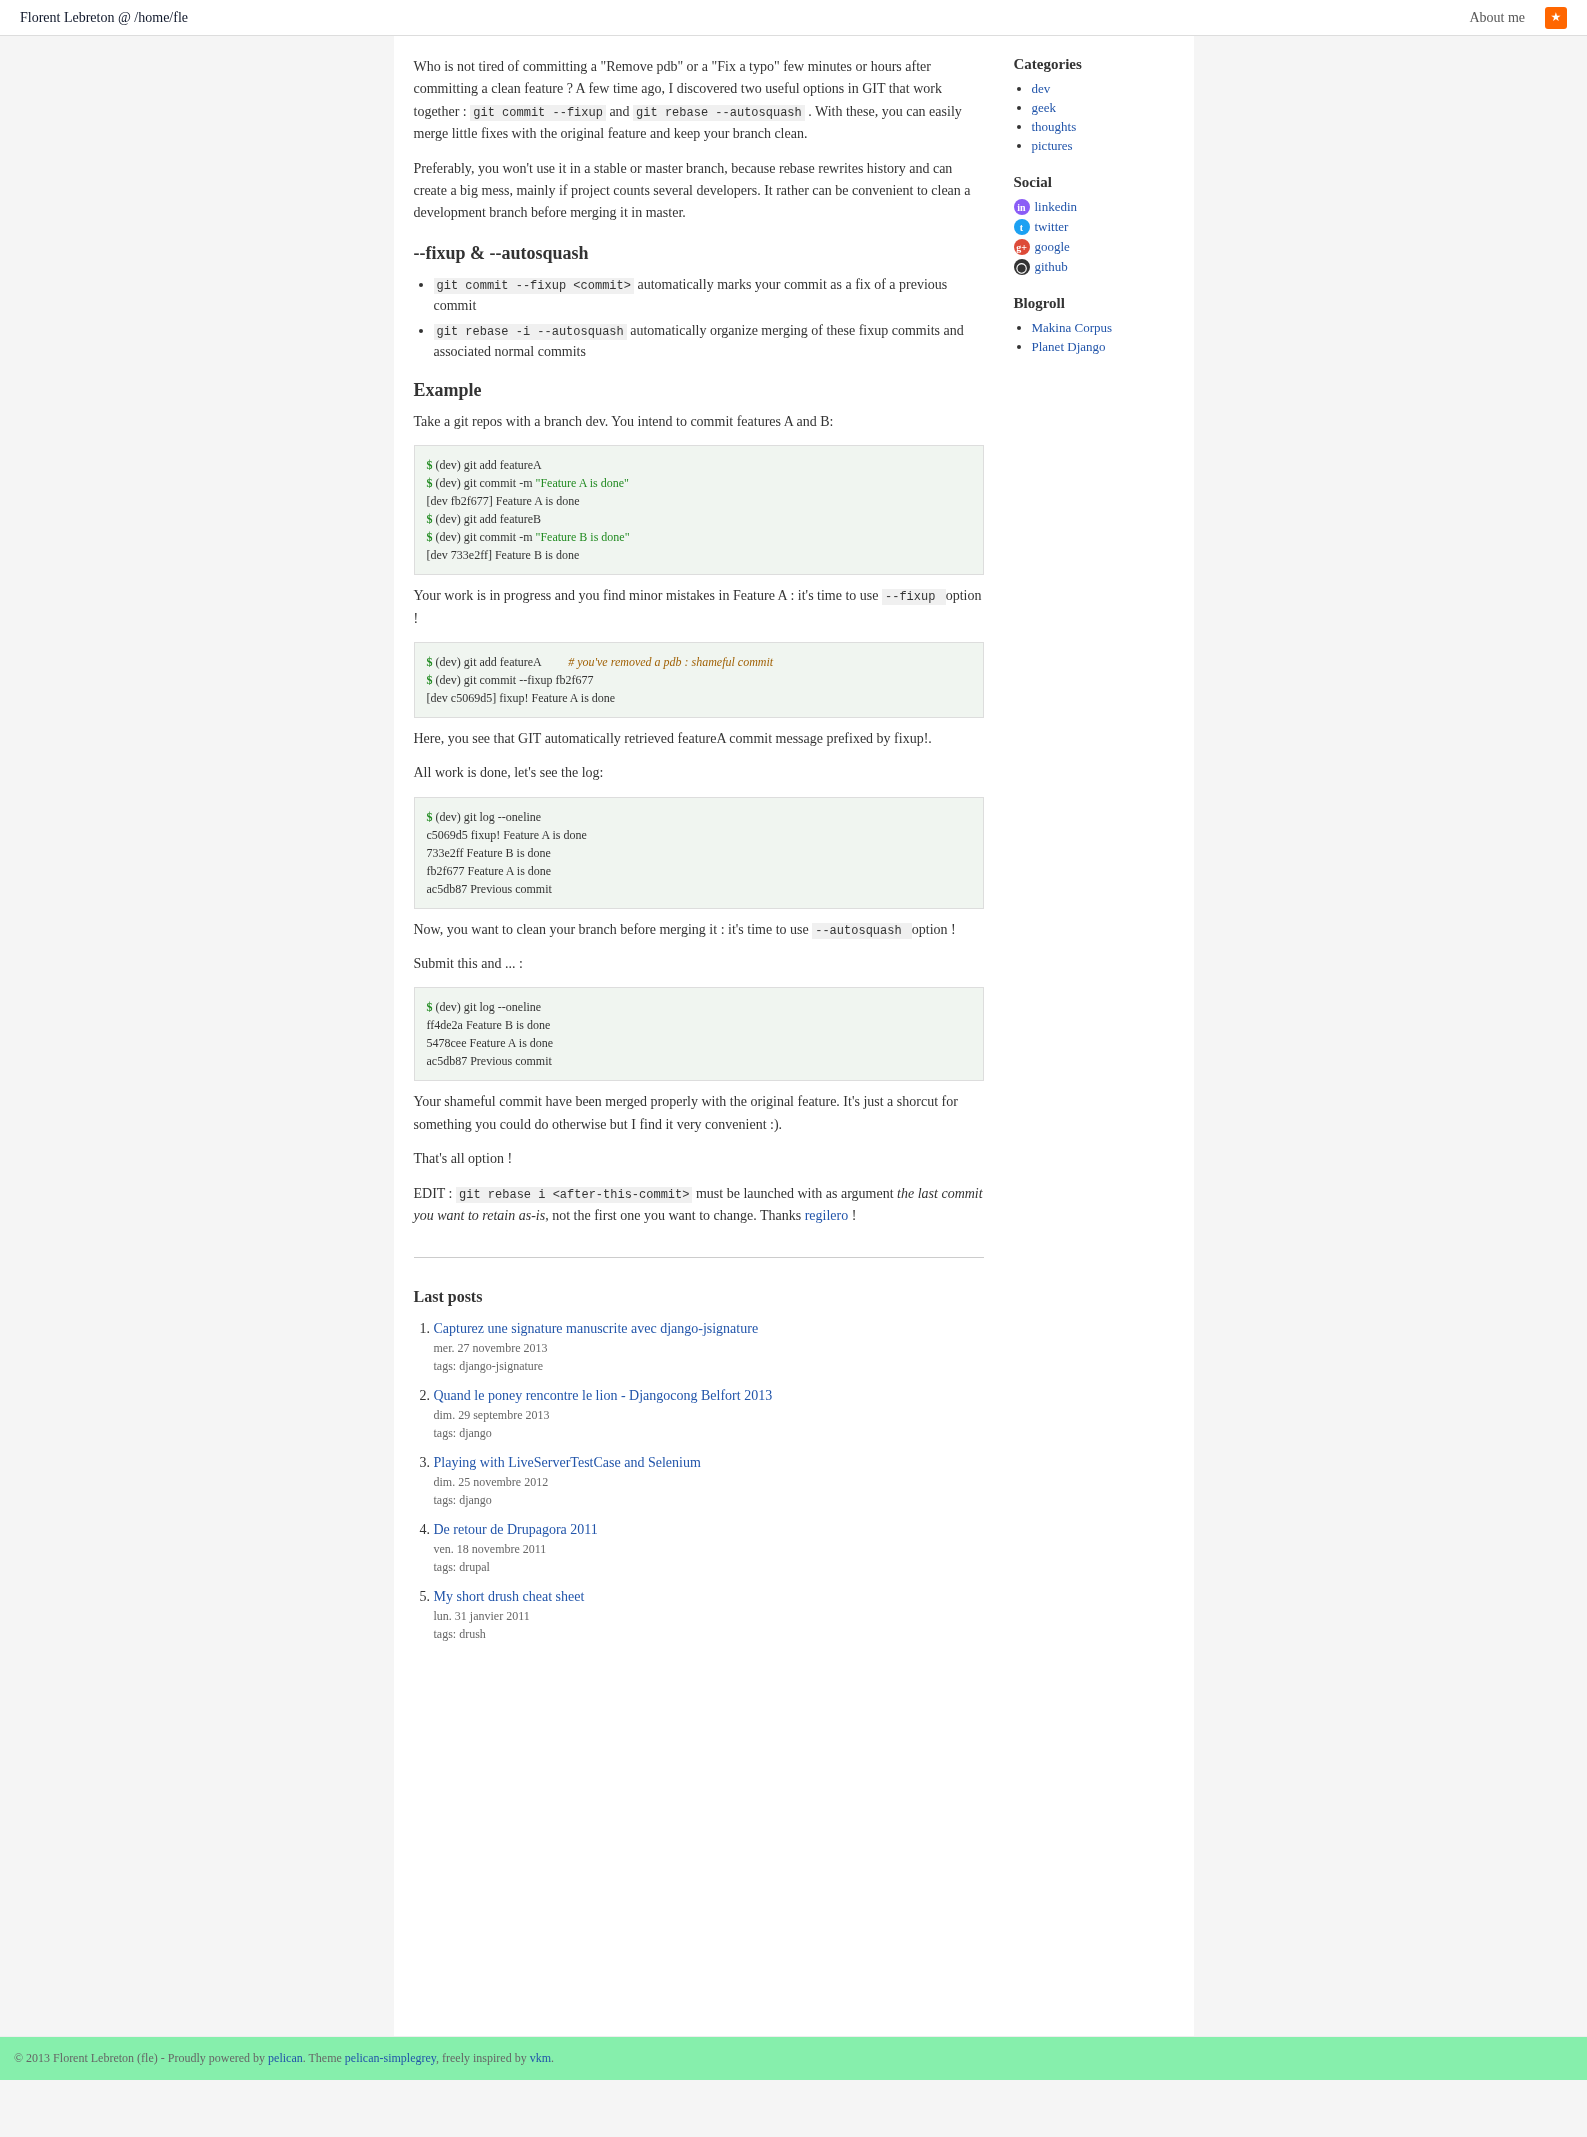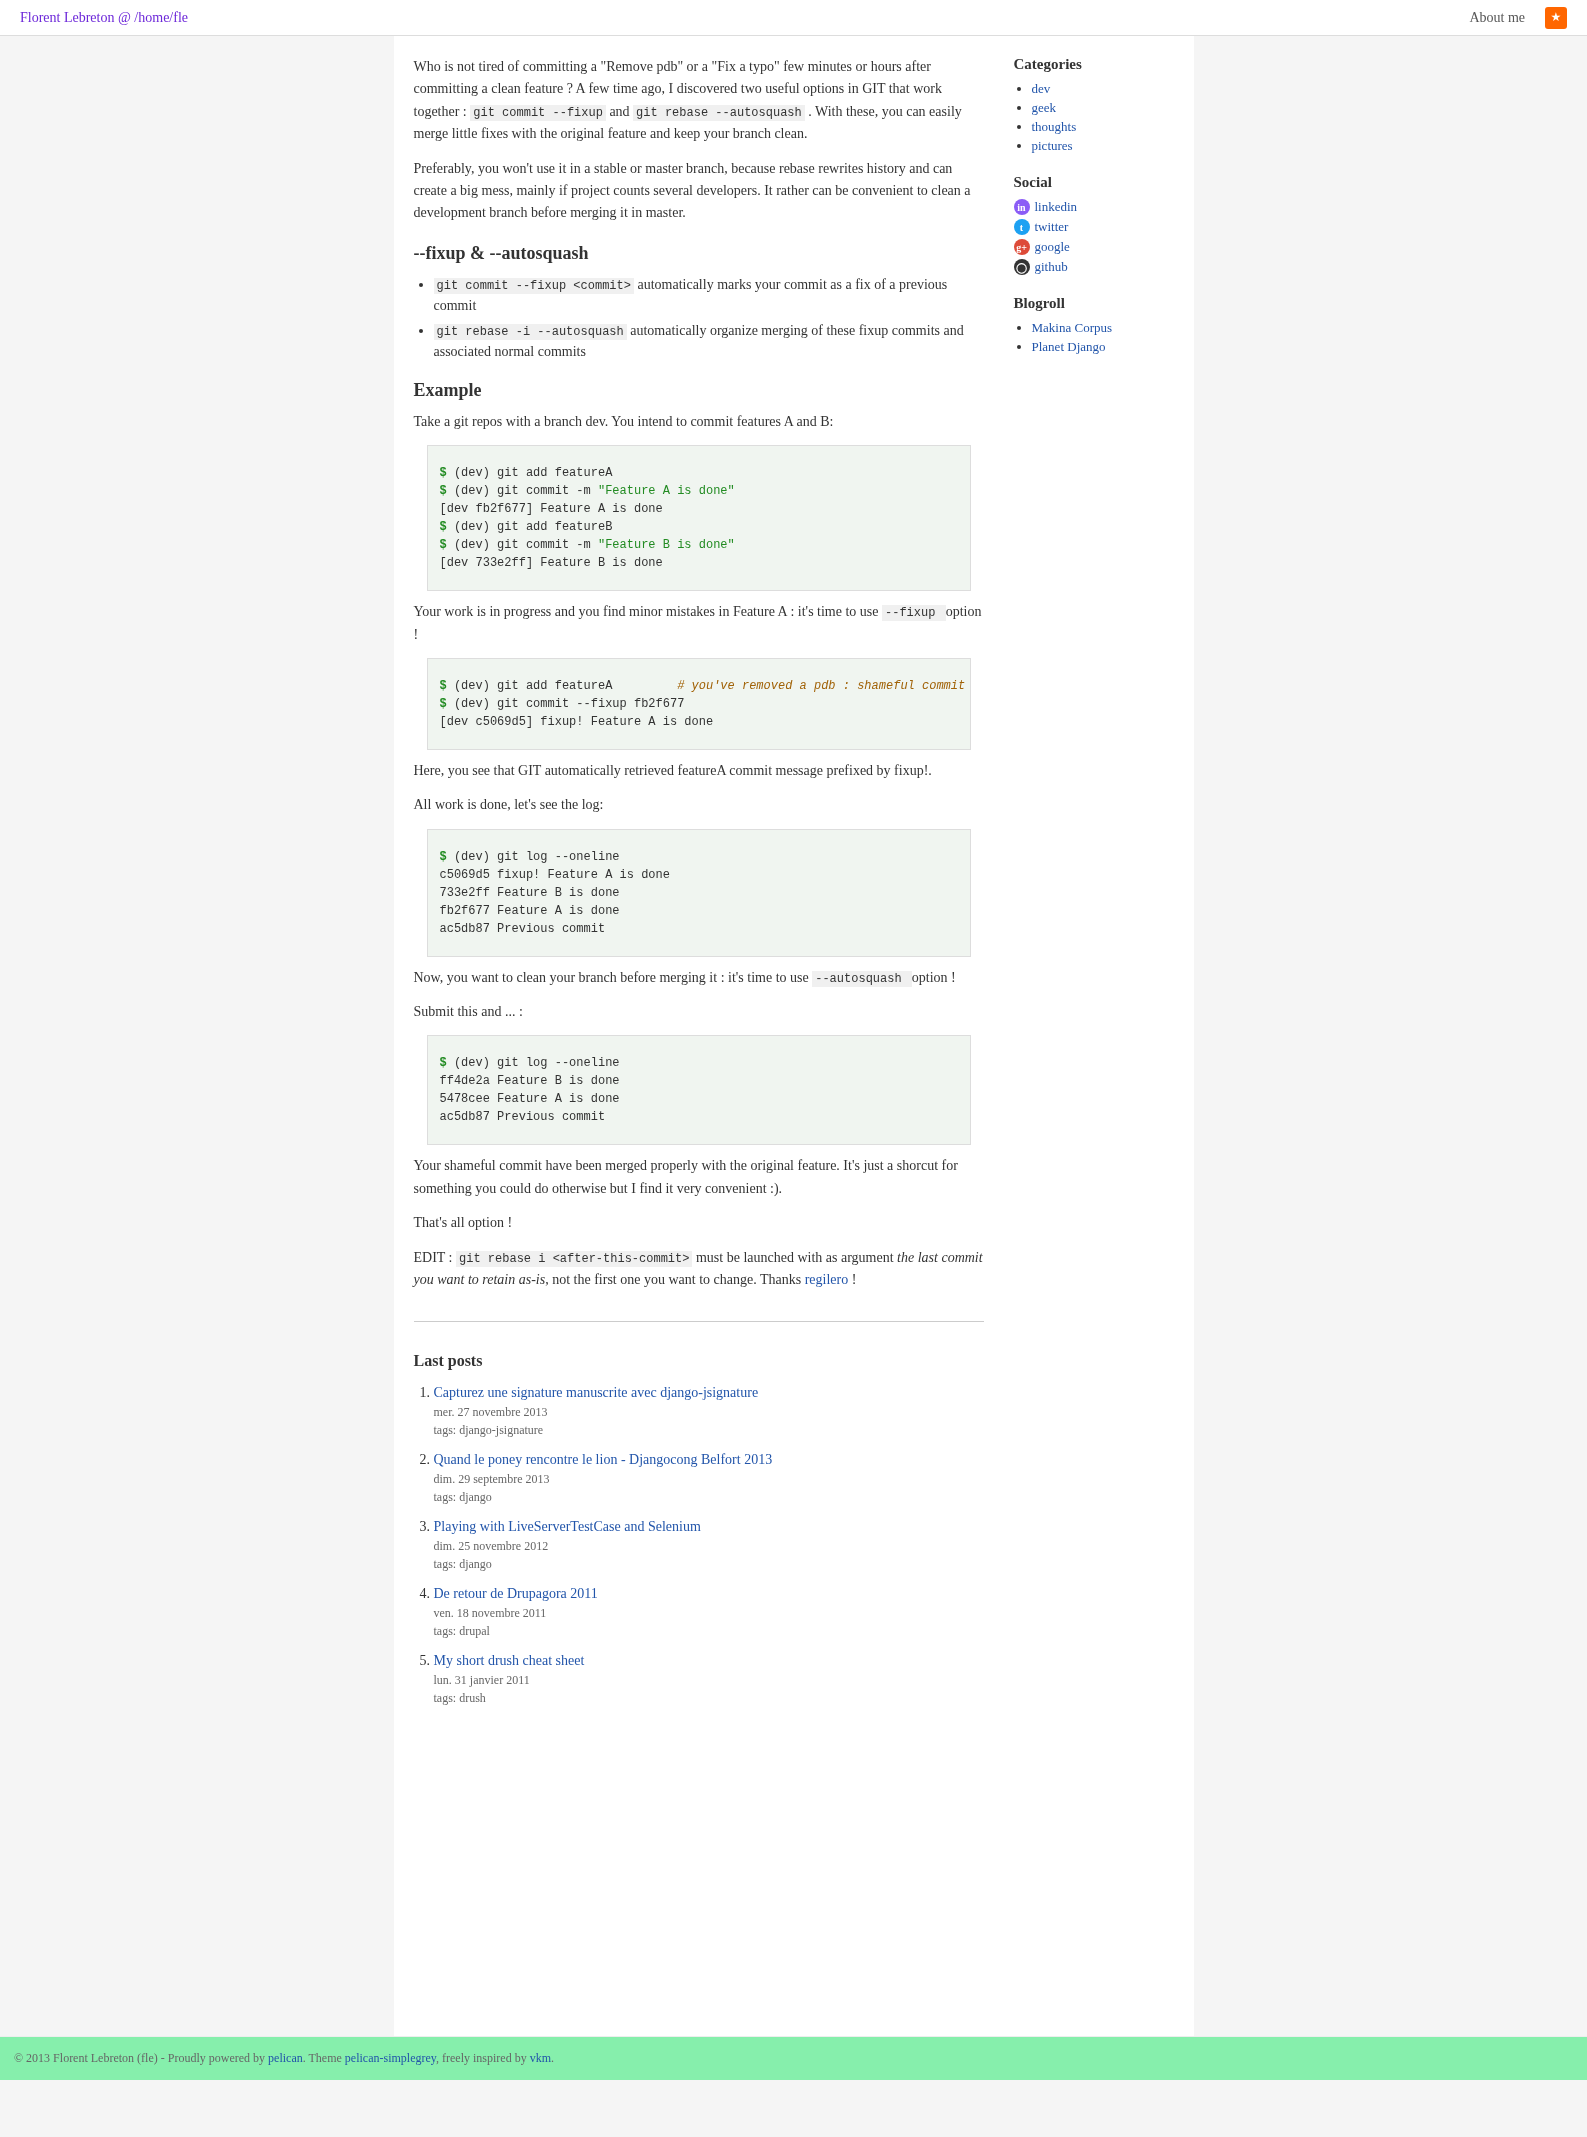--- a/index.html
+++ b/index.html
@@ -15,21 +15,21 @@
     #navbar {
       background: #fff;
       border-bottom: 1px solid #ddd;
       display: flex;
       align-items: center;
       padding: 0 20px;
       height: 36px;
     }
     #navbar .nav-title {
       font-size: 14px;
-      color: #6d28d9;
+      color: #0f172a;
       flex: 1;
     }
     #navbar .nav-about {
       font-size: 14px;
       color: #555;
       margin-right: 20px;
     }
     #navbar .rss-btn {
       background: #f60;
       border-radius: 3px;
@@ -97,23 +97,23 @@
     code {
       font-family: 'Courier New', Courier, monospace;
       font-size: 12px;
       background: #f0f0f0;
       padding: 1px 3px;
     }
 
     pre.code-block {
       background: #f0f5f0;
       border: 1px solid #ddd;
-      padding: 18px 12px;
-      margin: 10px 13px;
-      font-family: Liberation Mono, monospace;
+      padding: 10px 12px;
+      margin: 10px 0;
+      font-family: Liberation Serif, serif;
       font-size: 12px;
       line-height: 1.5;
       white-space: pre;
       overflow-x: auto;
     }
 
     .dollar { color: #228b22; font-weight: bold; }
     .green-text { color: #228b22; }
     .comment-text { color: #a16207; font-style: italic; }
 

